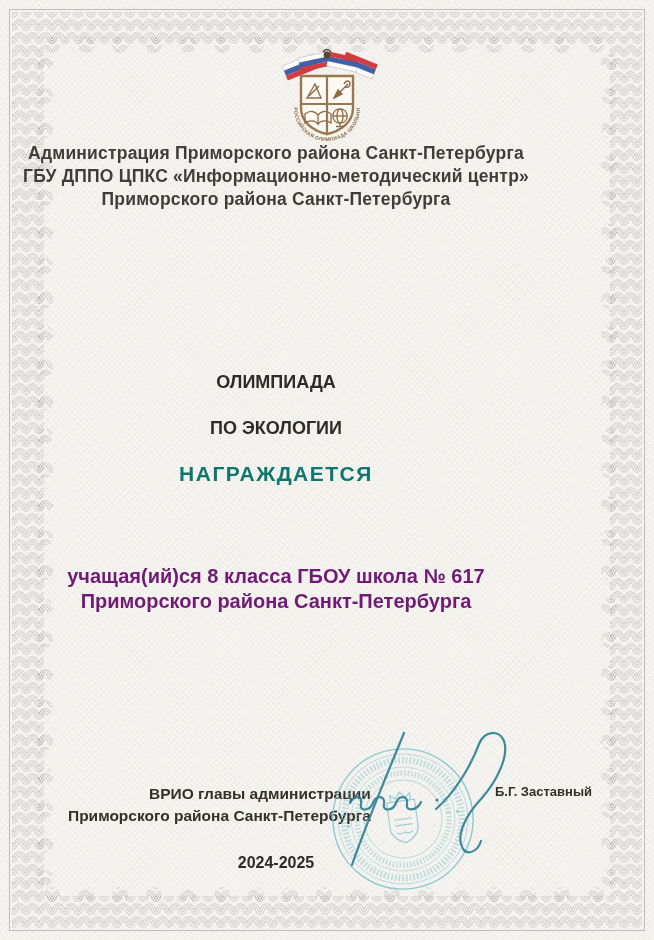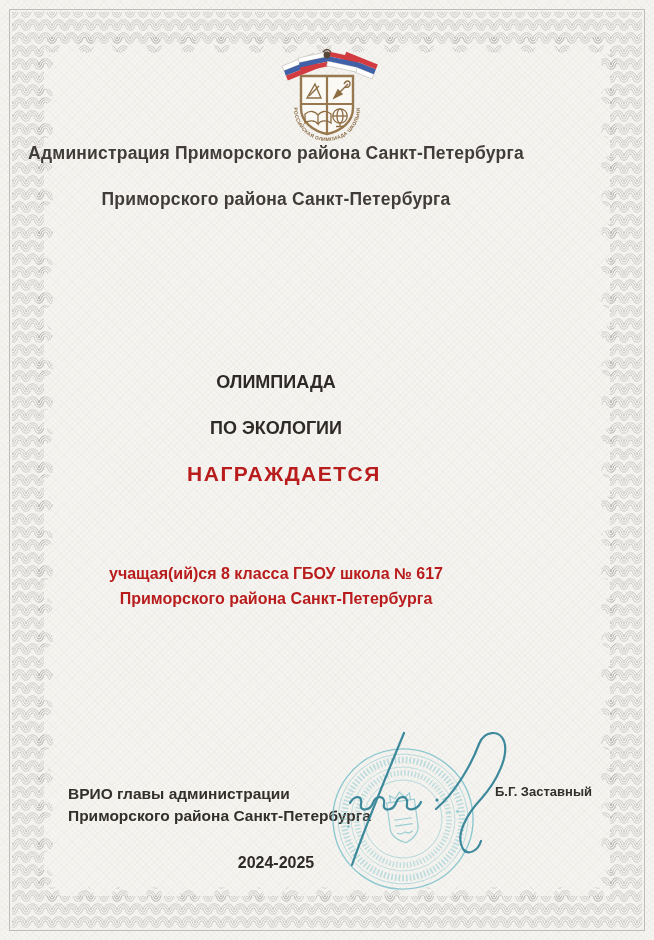--- a/index.html
+++ b/index.html
@@ -21,26 +21,26 @@
   .center-line{position:absolute;left:0;width:552px;text-align:center;line-height:1.2;}
   .header-line{font-size:17.5px;font-weight:700;color:#403c39;letter-spacing:0.2px;}
 
   .diploma-title{
     top:224px;font-weight:700;color:var(--accent,#1e6b8c);
     font-size:112px;line-height:1;letter-spacing:1px;
   }
   .diploma-title span{display:inline-block;transform:scaleX(0.90);transform-origin:center;}
 
   .award-line{font-size:18px;font-weight:700;color:#2d2a27;}
-  .awarded-line{font-size:21px;font-weight:700;letter-spacing:1.5px;color:#b91c1c;padding-left:8px;}
+  .awarded-line{font-size:21px;font-weight:700;letter-spacing:1.5px;color:#0f766e;}
 
   .recipient-name{font-size:34px;font-weight:700;color:#262320;letter-spacing:0.5px;}
-  .recipient-line{font-size:16px;font-weight:700;color:#b91c1c;}
-
-  .sig-block{position:absolute;left:68px;top:783px;text-align:left;}
+  .recipient-line{font-size:20px;font-weight:700;color:#701a75;}
+
+  .sig-block{position:absolute;left:68px;top:783px;text-align:right;}
   .sig-role{font-size:15.5px;font-weight:700;color:#33302c;line-height:22px;}
   .sig-name{position:absolute;right:62px;top:784px;font-size:13px;font-weight:700;color:#33302c;}
   .years{top:853px;font-size:16px;font-weight:700;color:#2d2a27;}
 
   .emblem{position:absolute;left:268px;top:44px;z-index:2;}
   .seal{position:absolute;left:328px;top:744px;z-index:3;opacity:0.88;}
   .signature{position:absolute;left:320px;top:718px;z-index:4;}
 </style>
 </head>
 <body>
@@ -210,20 +210,21 @@
         </g>
       </g>
 
       <path id="arcPath" d="M26,64 A33,33 0 0 0 92,64" fill="none"></path>
       <text font-size="4.9" font-weight="bold" fill="#8a6a44" letter-spacing="0.3">
         <textPath href="#arcPath" startOffset="50%" text-anchor="middle">ВСЕРОССИЙСКАЯ ОЛИМПИАДА ШКОЛЬНИКОВ</textPath>
       </text>
     </svg>
 
     <div class="center-line header-line" style="top:143px">Администрация Приморского района Санкт-Петербурга</div>
+    <div class="center-line header-line" style="top:166px">ГБУ ДППО ЦПКС «Информационно-методический центр»</div>
     <div class="center-line header-line" style="top:189px">Приморского района Санкт-Петербурга</div>
 
 
     <div class="center-line award-line" style="top:372px">ОЛИМПИАДА</div>
     <div class="center-line award-line" style="top:418px">ПО ЭКОЛОГИИ</div>
     <div class="center-line awarded-line" style="top:461px">НАГРАЖДАЕТСЯ</div>
 
     <div class="center-line recipient-line" style="top:564px">учащая(ий)ся 8 класса ГБОУ школа № 617</div>
     <div class="center-line recipient-line" style="top:589px">Приморского района Санкт-Петербурга</div>
 

